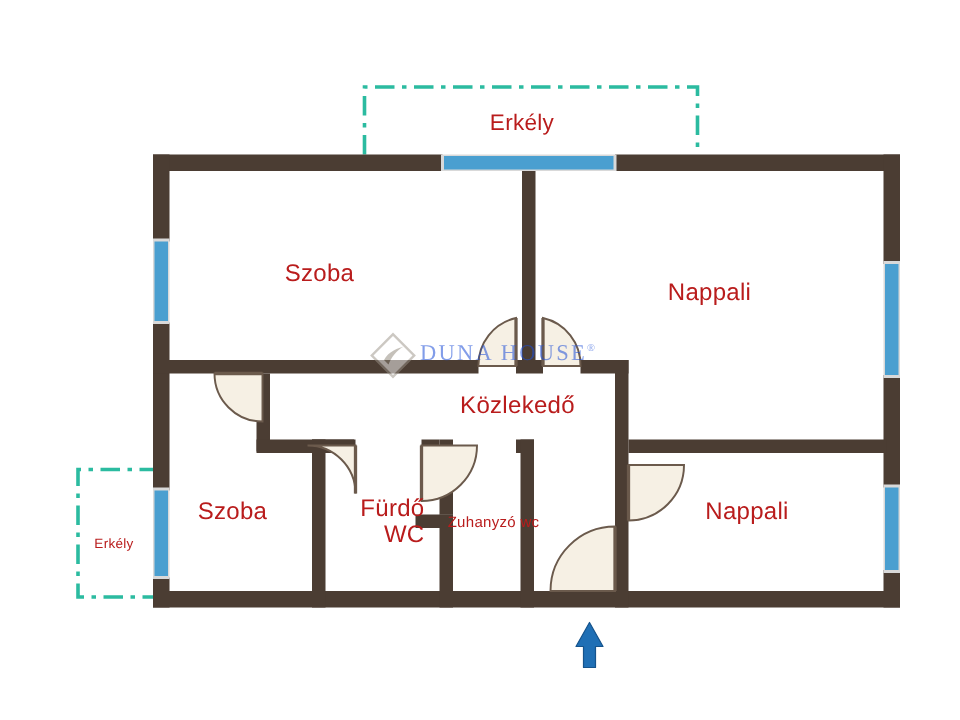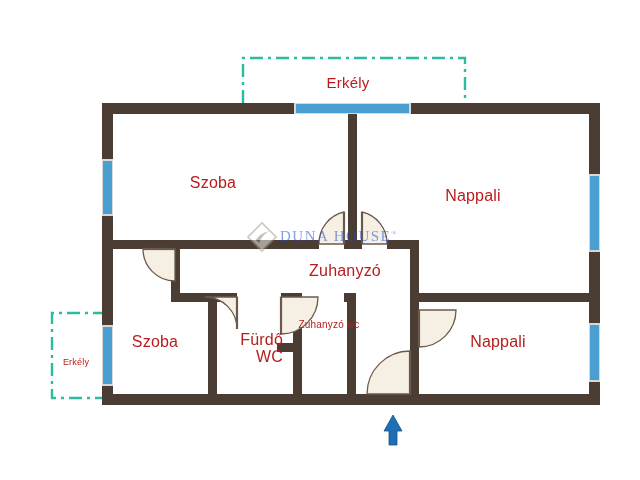--- a/index.html
+++ b/index.html
@@ -197,27 +197,27 @@
   <g opacity="0.5">
     <rect x="252" y="227" width="20" height="20" transform="rotate(45 262 237)" fill="#ffffff" stroke="#9a9287" stroke-width="1.6"></rect>
     <path d="M 256 240 C 259 234 266 232 269 231 C 264 234 261 238 259 243 Z" fill="#8d8578"></path>
   </g>
 </svg>
 
 <div class="room-label label-lg" style="left:213px; top:183px;">Szoba</div>
 
 <div class="room-label label-lg" style="left:473px; top:196px;">Nappali</div>
 
-<div class="room-label label-lg" style="left:345px; top:271px;">Zuhanyzó</div>
+<div class="room-label label-lg" style="left:345px; top:271px;">Közlekedő</div>
 
 <div class="room-label label-lg" style="left:155px; top:342px;">Szoba</div>
 
 <div class="room-label label-lg label-two-line" style="left:251px; top:348px; width:64px;">Fürdő WC</div>
 
-<div class="room-label label-sm label-two-line" style="left:329px; top:324px; width:68px;">Zuhanyzó wc</div>
+<div class="room-label label-sm label-two-line" style="left:329px; top:349px; width:68px;">Zuhanyzó wc</div>
 
 <div class="room-label label-lg" style="left:498px; top:342px;">Nappali</div>
 
 <div class="room-label label-md" style="left:348px; top:82px;">Erkély</div>
 
 <div class="room-label label-xs" style="left:76px; top:362px;">Erkély</div>
 
 <div class="watermark-text" style="left:280px; top:228px;">
   <span>DUNA HOUSE</span><span class="watermark-sup">®</span>
 </div>

